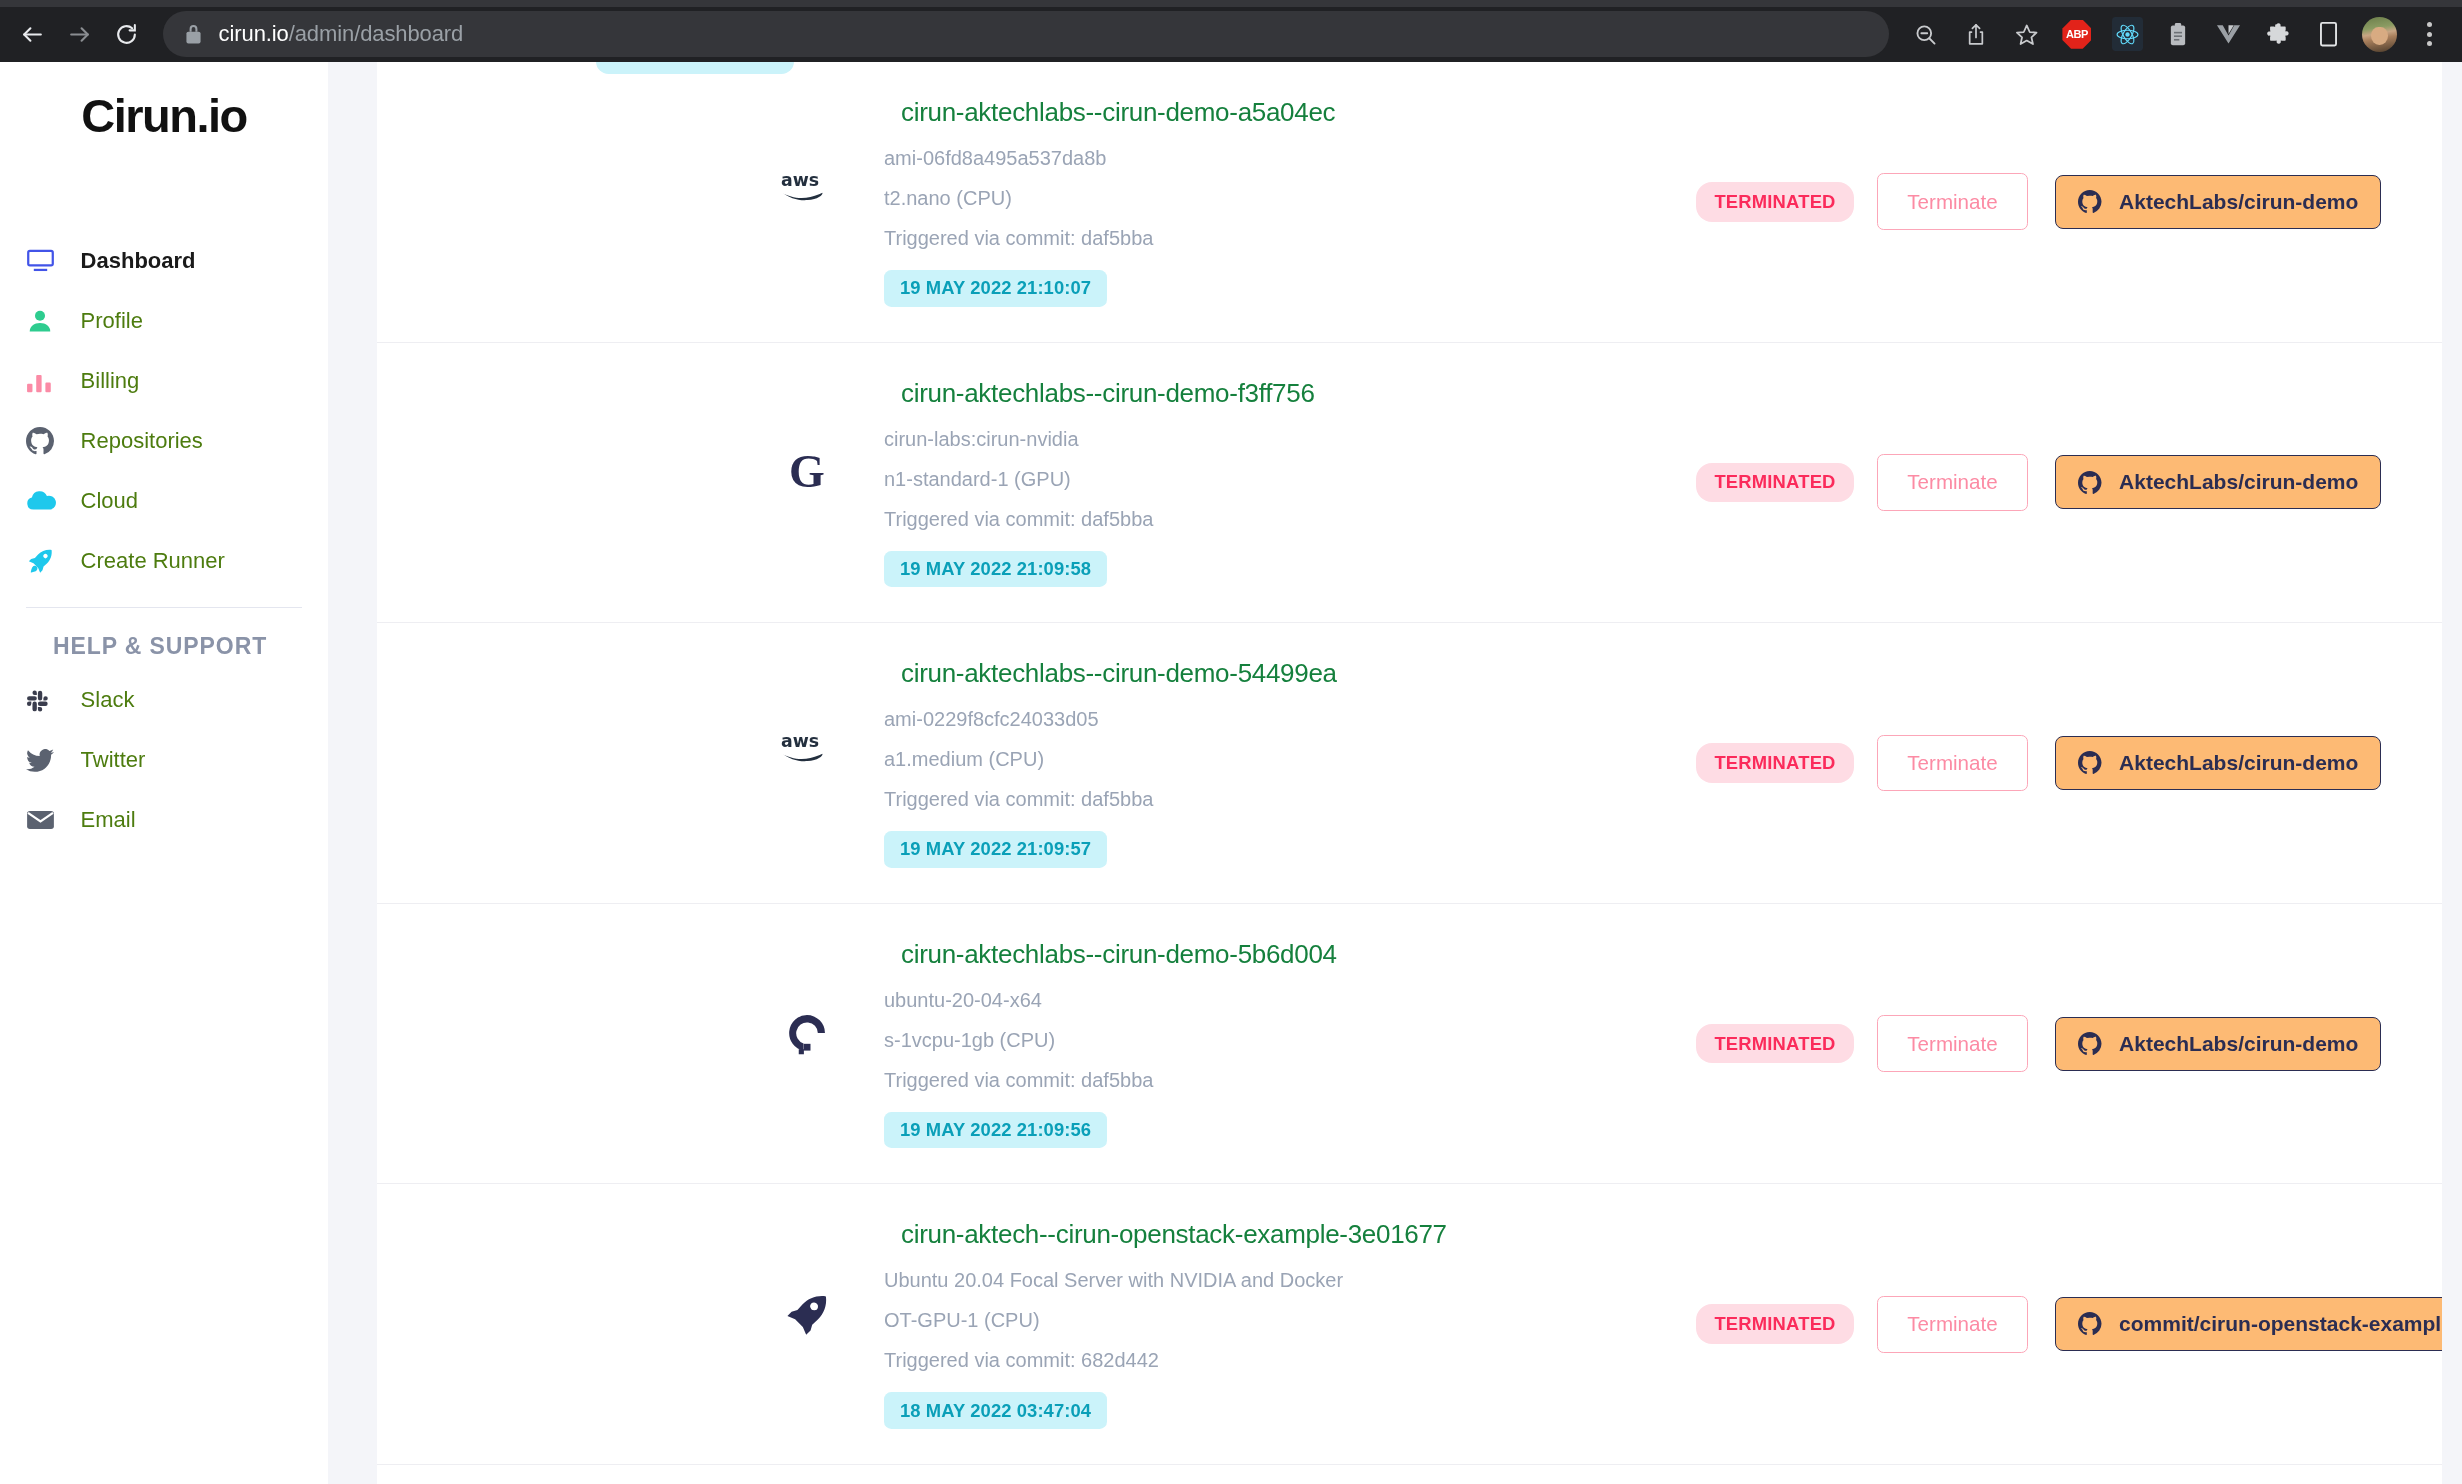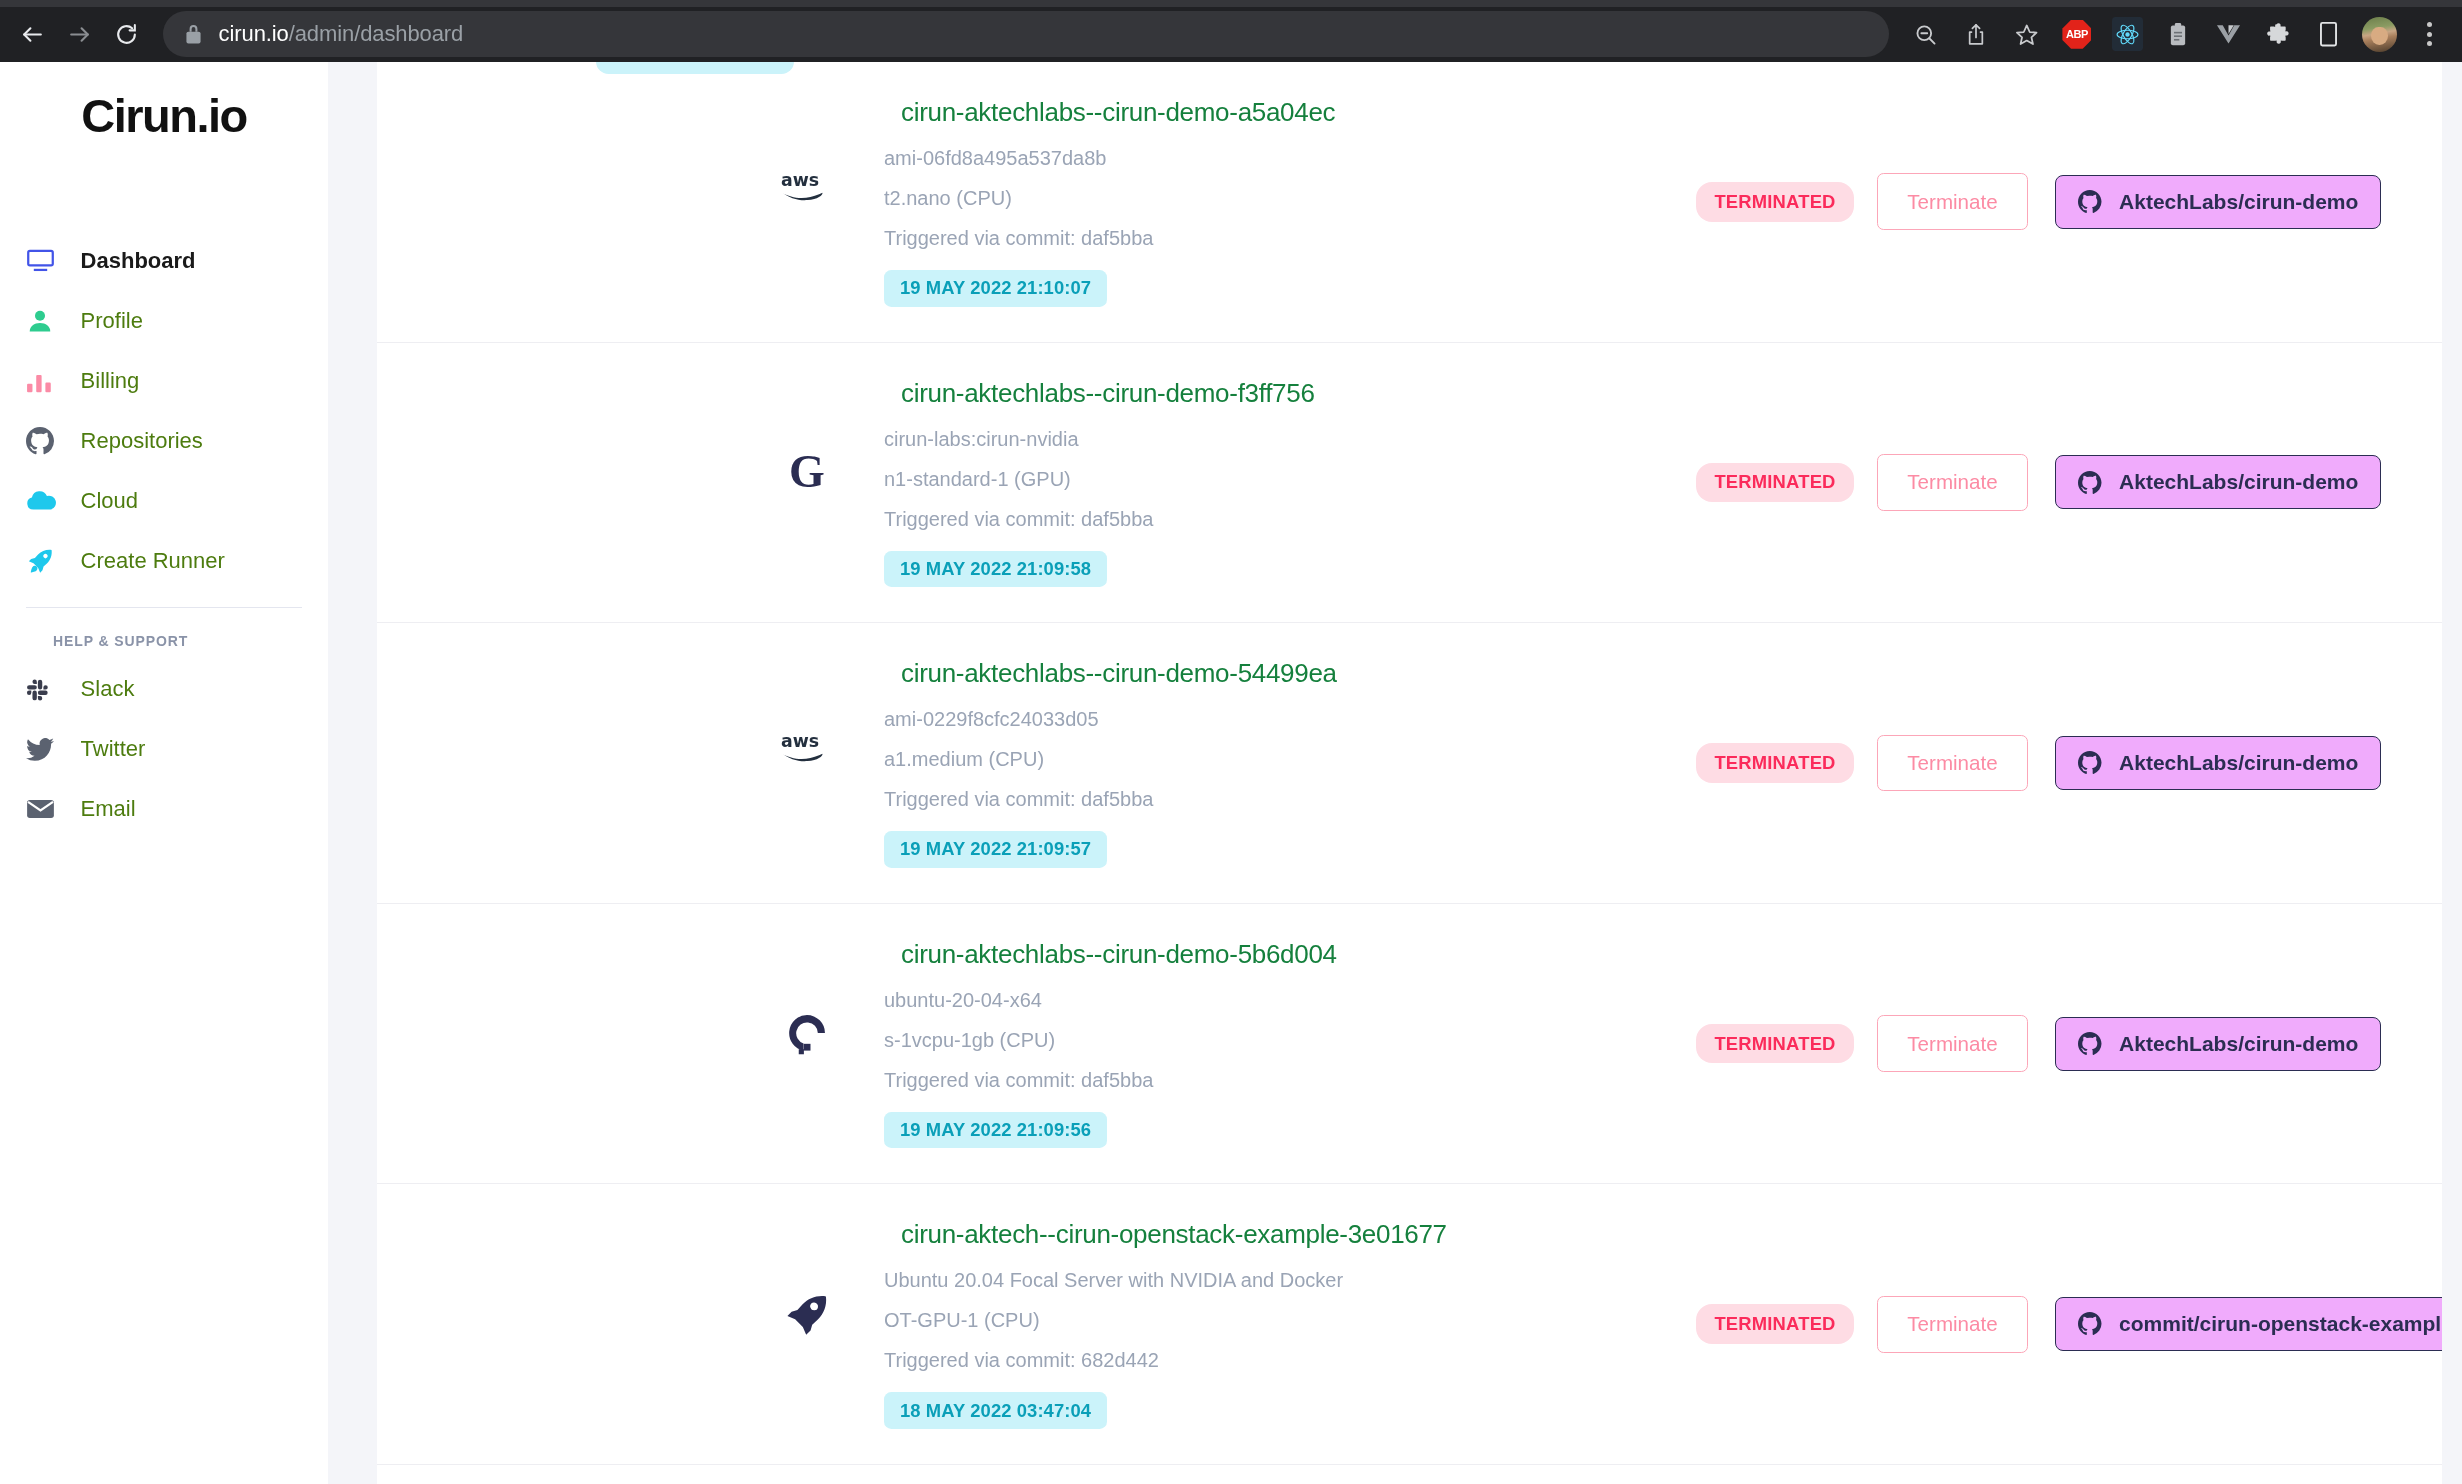--- a/index.html
+++ b/index.html
@@ -122,21 +122,21 @@
     margin-left: 13.2px;
   }
   .nav-item.active .lbl { color: #1a1a1a; font-weight: bold; }
 
   .nav-sep {
     margin: 16px 26.4px 0 26.4px;
     border-top: 1.5px solid #e4e6ef;
   }
   .help-title {
     margin: 25px 0 10.3px 53px;
-    font-size: 14px; font-weight: bold; letter-spacing: 0.9px;
+    font-size: 23px; font-weight: bold; letter-spacing: 0.9px;
     color: #8a93a8;
   }
 
   
   .content {
     position: absolute; top: 0; left: 377px;
     width: 2066px;
     height: 100%;
     background: #ffffff;
   }
@@ -213,21 +213,21 @@
     padding: 15.4px 0;
     width: 151px;
     text-align: center;
     border-radius: 6.6px;
     cursor: pointer;
     font-family: "Liberation Sans", sans-serif;
   }
   .repo-btn {
     position: absolute; left: 474px;
     border: 1.5px solid #2b2d52;
-    background: #f0abfc;
+    background: #fdba74;
     border-radius: 8px;
     display: flex; align-items: center;
     padding: 14px 22px;
     cursor: pointer;
     white-space: nowrap;
   }
   .repo-btn .gh { margin-right: 17.6px; display: flex; align-items: center; }
   .repo-btn .rl { font-size: 21px; color: #2b2d52; font-weight: bold; }
 
   .card-right {

